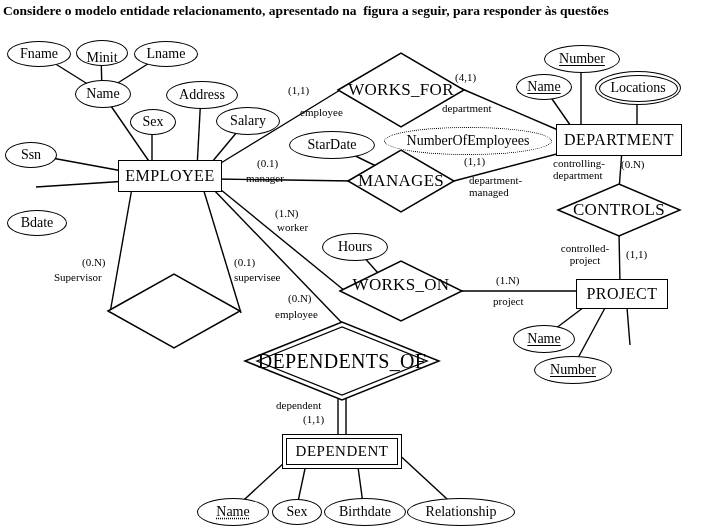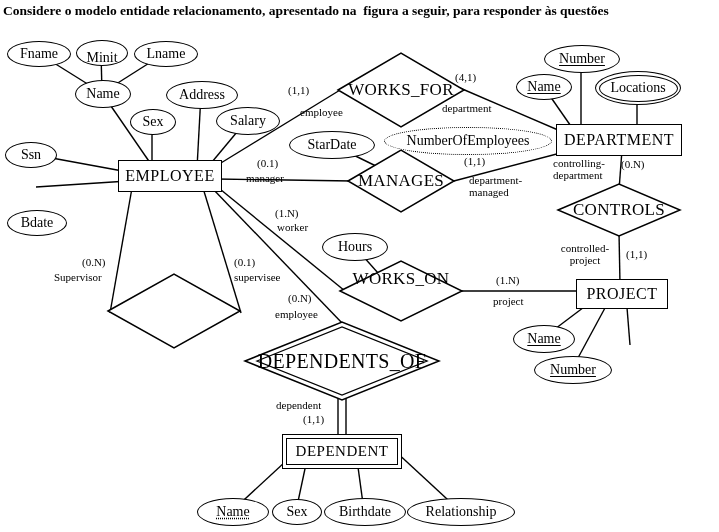--- a/index.html
+++ b/index.html
@@ -161,21 +161,21 @@
   <div class="oval" style="left:324px;top:498px;width:80px;height:26px;">
       <span class="t">Birthdate</span>
     </div>
   <div class="oval" style="left:407px;top:498px;width:106px;height:26px;">
       <span class="t">Relationship</span>
     </div>
 
   <div class="dlabel" style="left:341px;top:81px;width:120px;height:18px;">WORKS_FOR</div>
   <div class="dlabel" style="left:346px;top:172px;width:110px;height:18px;">MANAGES</div>
   <div class="dlabel" style="left:559px;top:201px;width:120px;height:18px;text-align:center;">CONTROLS</div>
-  <div class="dlabel" style="left:341px;top:270px;width:120px;height:18px;text-align:center;">WORKS_ON</div>
+  <div class="dlabel" style="left:341px;top:276px;width:120px;height:18px;text-align:center;">WORKS_ON</div>
   <div class="dlabel small" style="left:272px;top:352px;width:140px;height:18px;">DEPENDENTS_OF</div>
 
   <div class="lbl" style="left:288px;top:84px;">(1,1)</div>
   <div class="lbl" style="left:300px;top:106px;">employee</div>
   <div class="lbl" style="left:455px;top:71px;">(4,1)</div>
   <div class="lbl" style="left:442px;top:102px;">department</div>
   <div class="lbl" style="left:257px;top:157px;">(0.1)</div>
   <div class="lbl" style="left:246px;top:172px;">manager</div>
   <div class="lbl" style="left:464px;top:155px;">(1,1)</div>
   <div class="lbl" style="left:469px;top:174px;">department-

